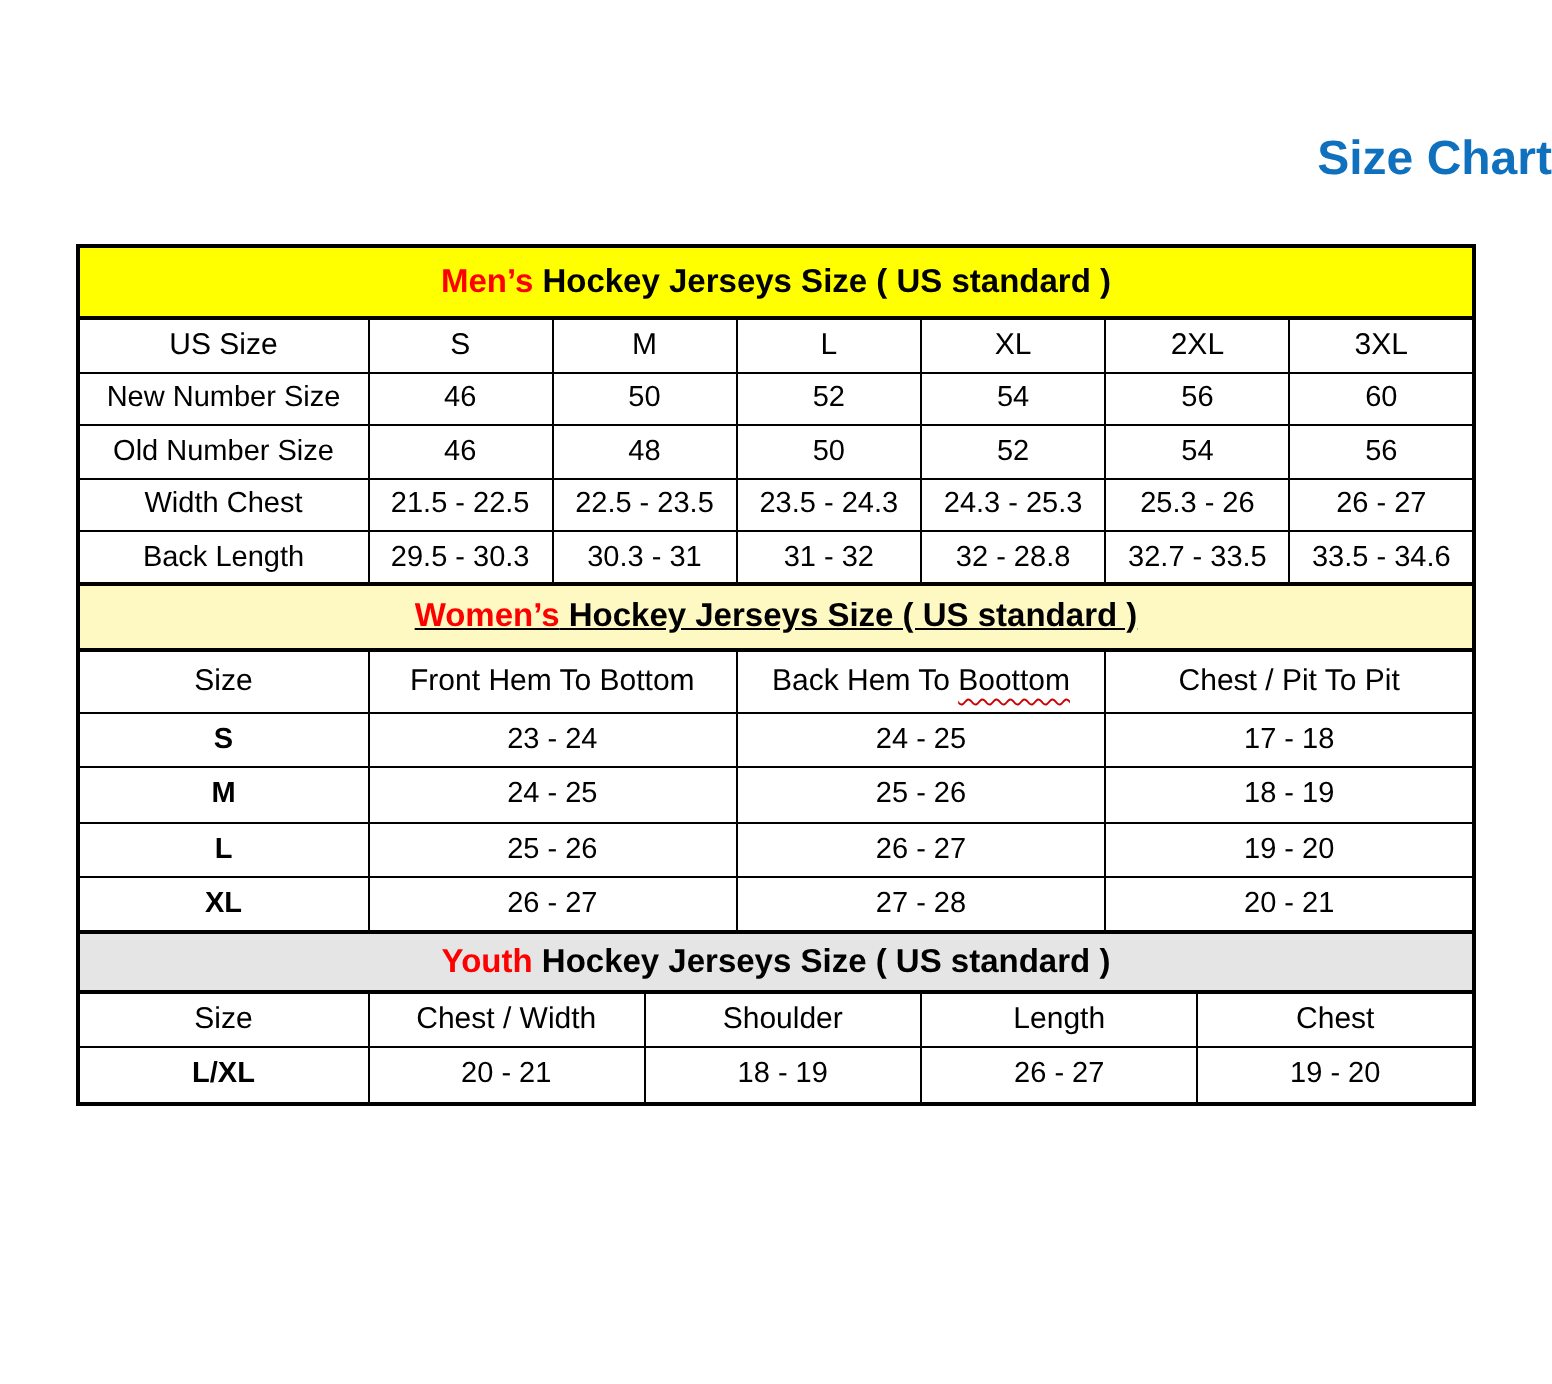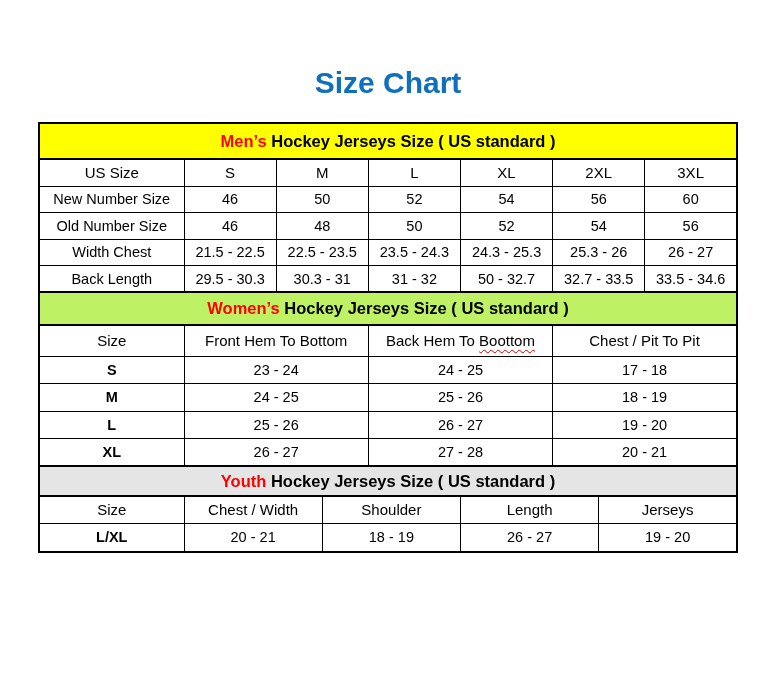--- a/index.html
+++ b/index.html
@@ -8,22 +8,22 @@
     width: 776px; height: 692px;
     background: #ffffff;
     overflow: hidden;
     font-family: "Liberation Sans", "DejaVu Sans", sans-serif;
     color: #000000;
   }
   .page { width: 776px; height: 692px; position: relative; }
   h1.title {
     margin: 0;
     padding-top: 66px;
-    text-align: center;
-    font-size: 30px;
+    text-align: right;
+    font-size: 24px;
     font-weight: bold;
     letter-spacing: 0px;
   }
   .tables {
     position: absolute;
     left: 38px;
     top: 122px;
     width: 580px;
   }
   table.size-table {
@@ -122,36 +122,36 @@
             <td>23.5 - 24.3</td>
             <td>24.3 - 25.3</td>
             <td>25.3 - 26</td>
             <td>26 - 27</td>
           </tr>
           <tr>
             <td>Back Length</td>
             <td>29.5 - 30.3</td>
             <td>30.3 - 31</td>
             <td>31 - 32</td>
-            <td>50 - 32.7</td>
+            <td>32 - 28.8</td>
             <td>32.7 - 33.5</td>
             <td>33.5 - 34.6</td>
           </tr>
         </tbody>
       </table>
     <table class="size-table womens">
         <colgroup>
           <col style="width: 145px;">
           <col>
           <col>
           <col>
         </colgroup>
         <thead>
           <tr class="banner">
-            <td colspan="4" style="background: #bef264;"><span style="color: rgb(255, 0, 0);">Women’s</span><span> Hockey Jerseys Size ( US standard )</span></td>
+            <td colspan="4" style="background: #fef9c3; text-decoration: underline;"><span style="color: rgb(255, 0, 0);">Women’s</span><span> Hockey Jerseys Size ( US standard )</span></td>
           </tr>
           <tr>
             <th>Size</th>
             <th>Front Hem To Bottom</th>
             <th><span>Back Hem To </span><span class="squiggle" style="text-decoration-color: rgb(204, 0, 0);">Boottom</span></th>
             <th>Chest / Pit To Pit</th>
           </tr>
         </thead>
         <tbody>
           <tr>
@@ -190,21 +190,21 @@
         </colgroup>
         <thead>
           <tr class="banner">
             <td colspan="5" style="background: #e5e5e5;"><span style="color: rgb(255, 0, 0);">Youth</span><span> Hockey Jerseys Size ( US standard )</span></td>
           </tr>
           <tr>
             <th>Size</th>
             <th>Chest / Width</th>
             <th>Shoulder</th>
             <th>Length</th>
-            <th>Jerseys</th>
+            <th>Chest</th>
           </tr>
         </thead>
         <tbody>
           <tr>
             <td class="bold">L/XL</td>
             <td>20 - 21</td>
             <td>18 - 19</td>
             <td>26 - 27</td>
             <td>19 - 20</td>
           </tr>

